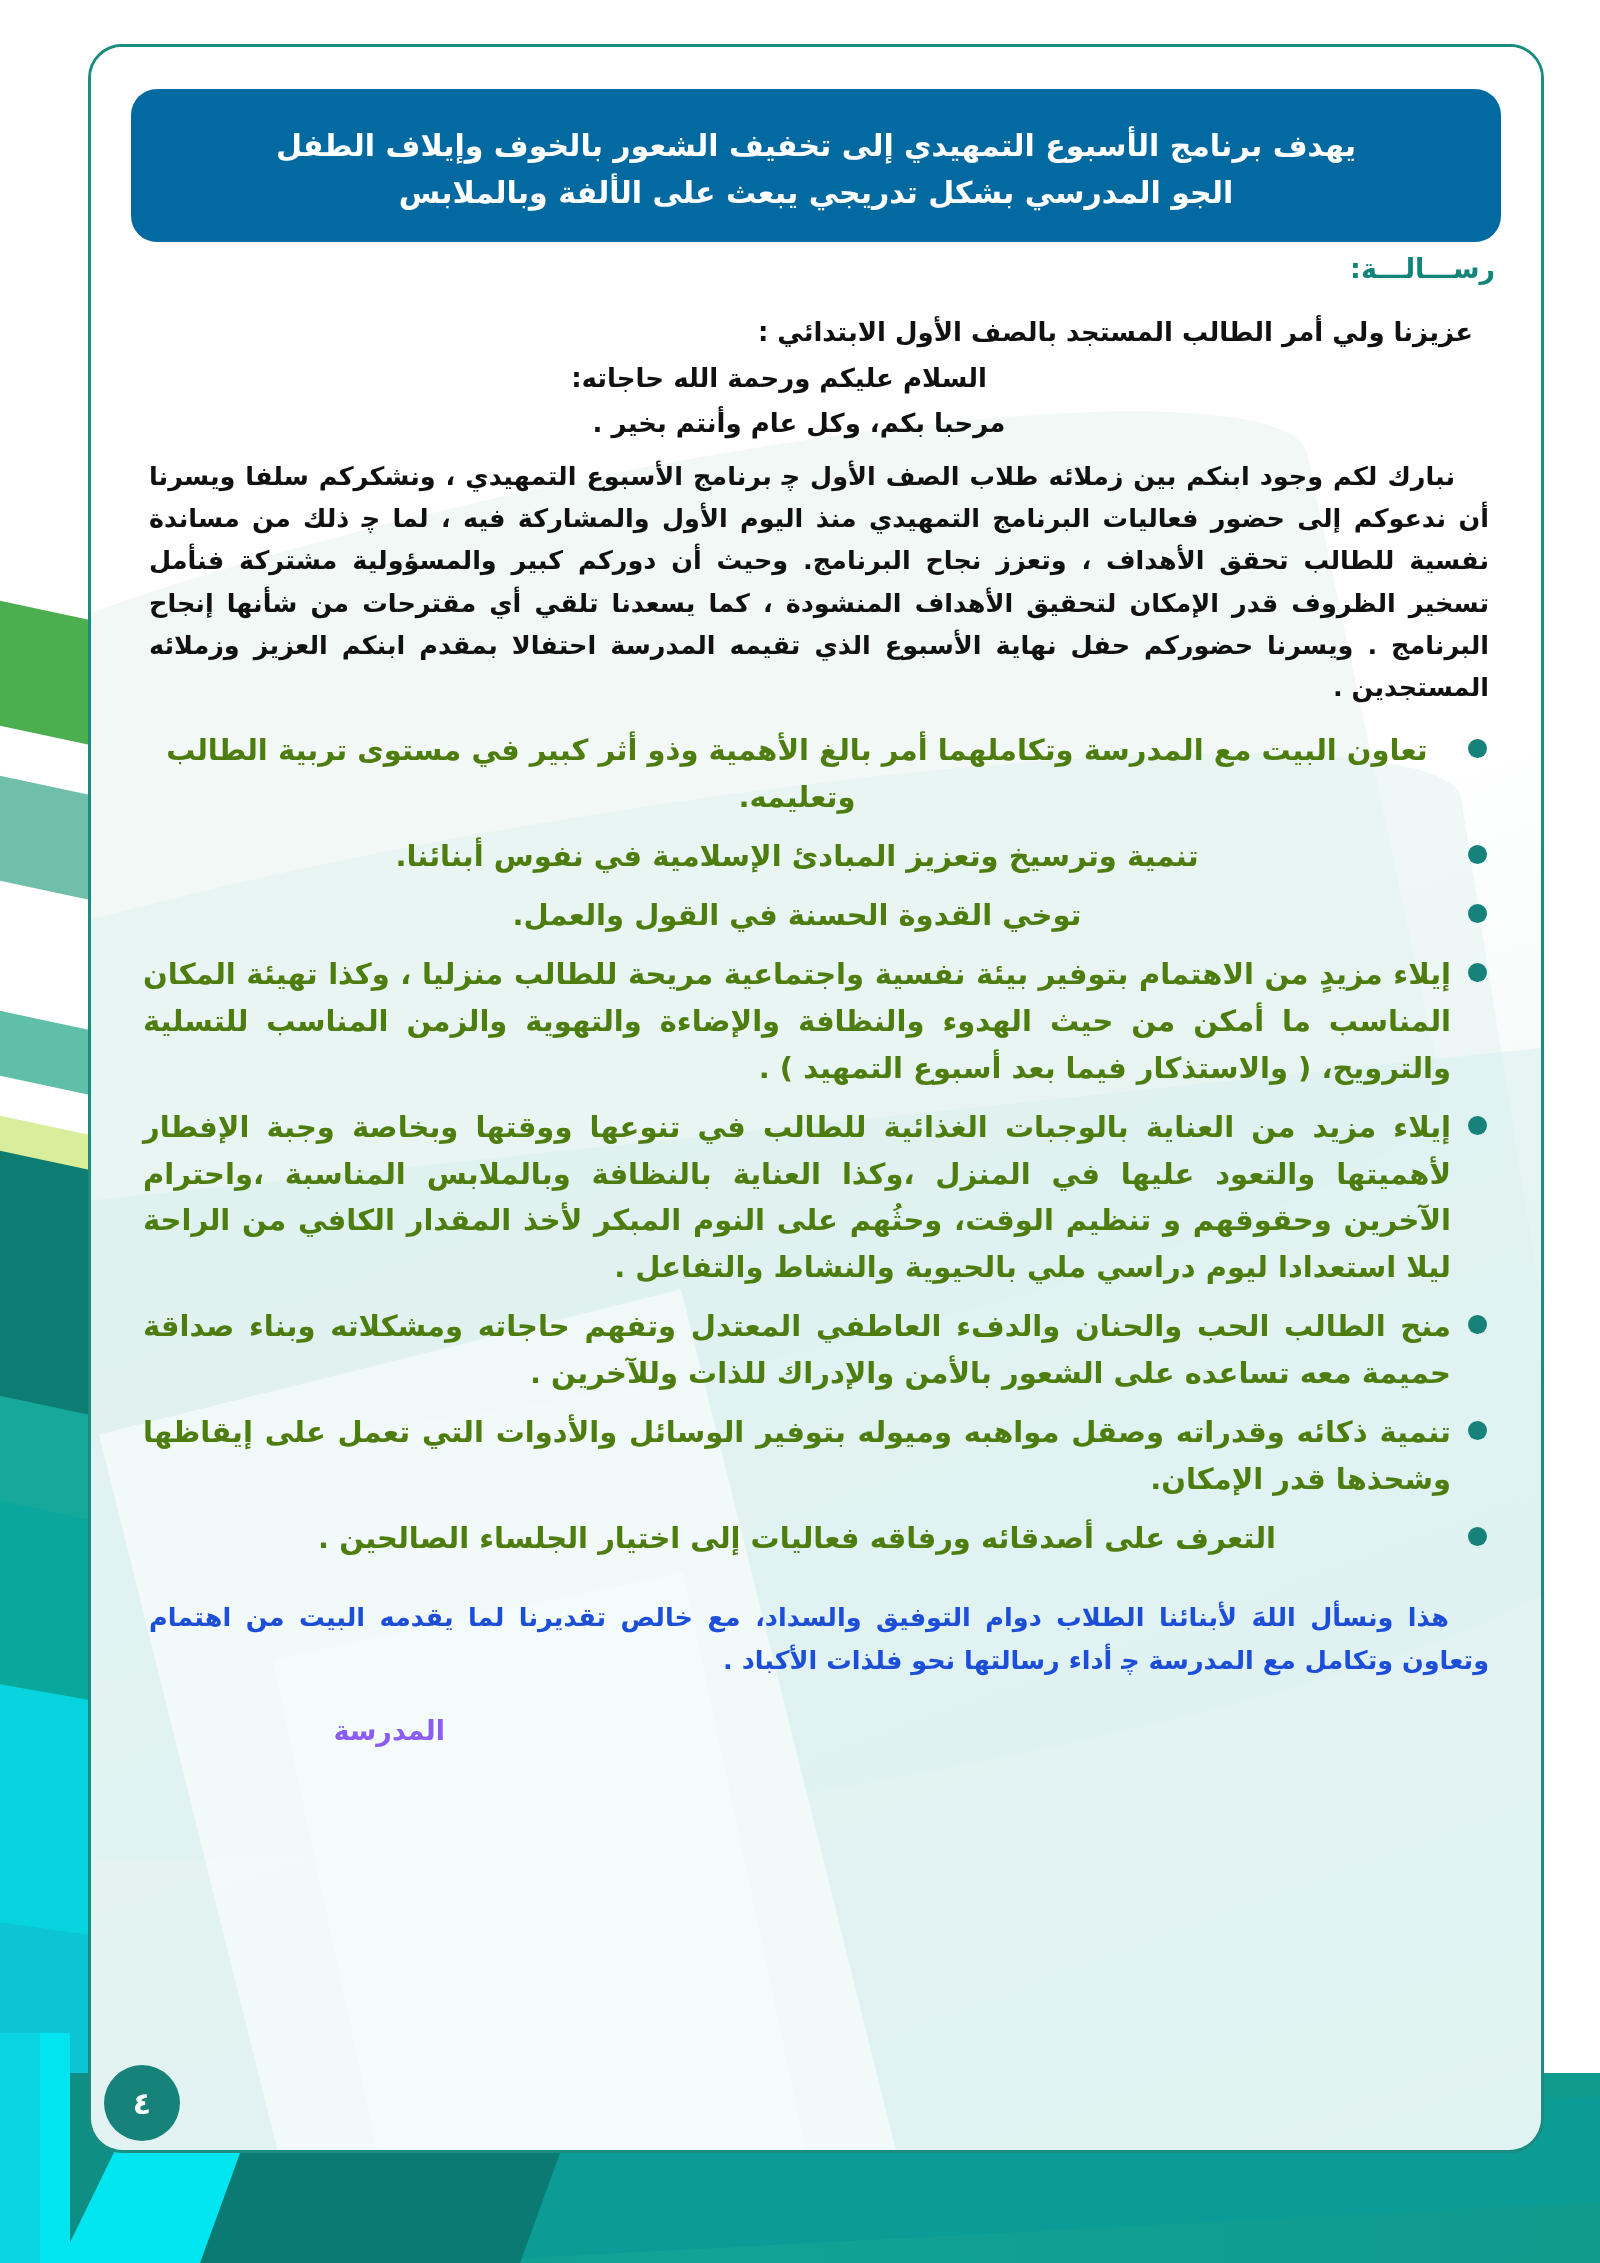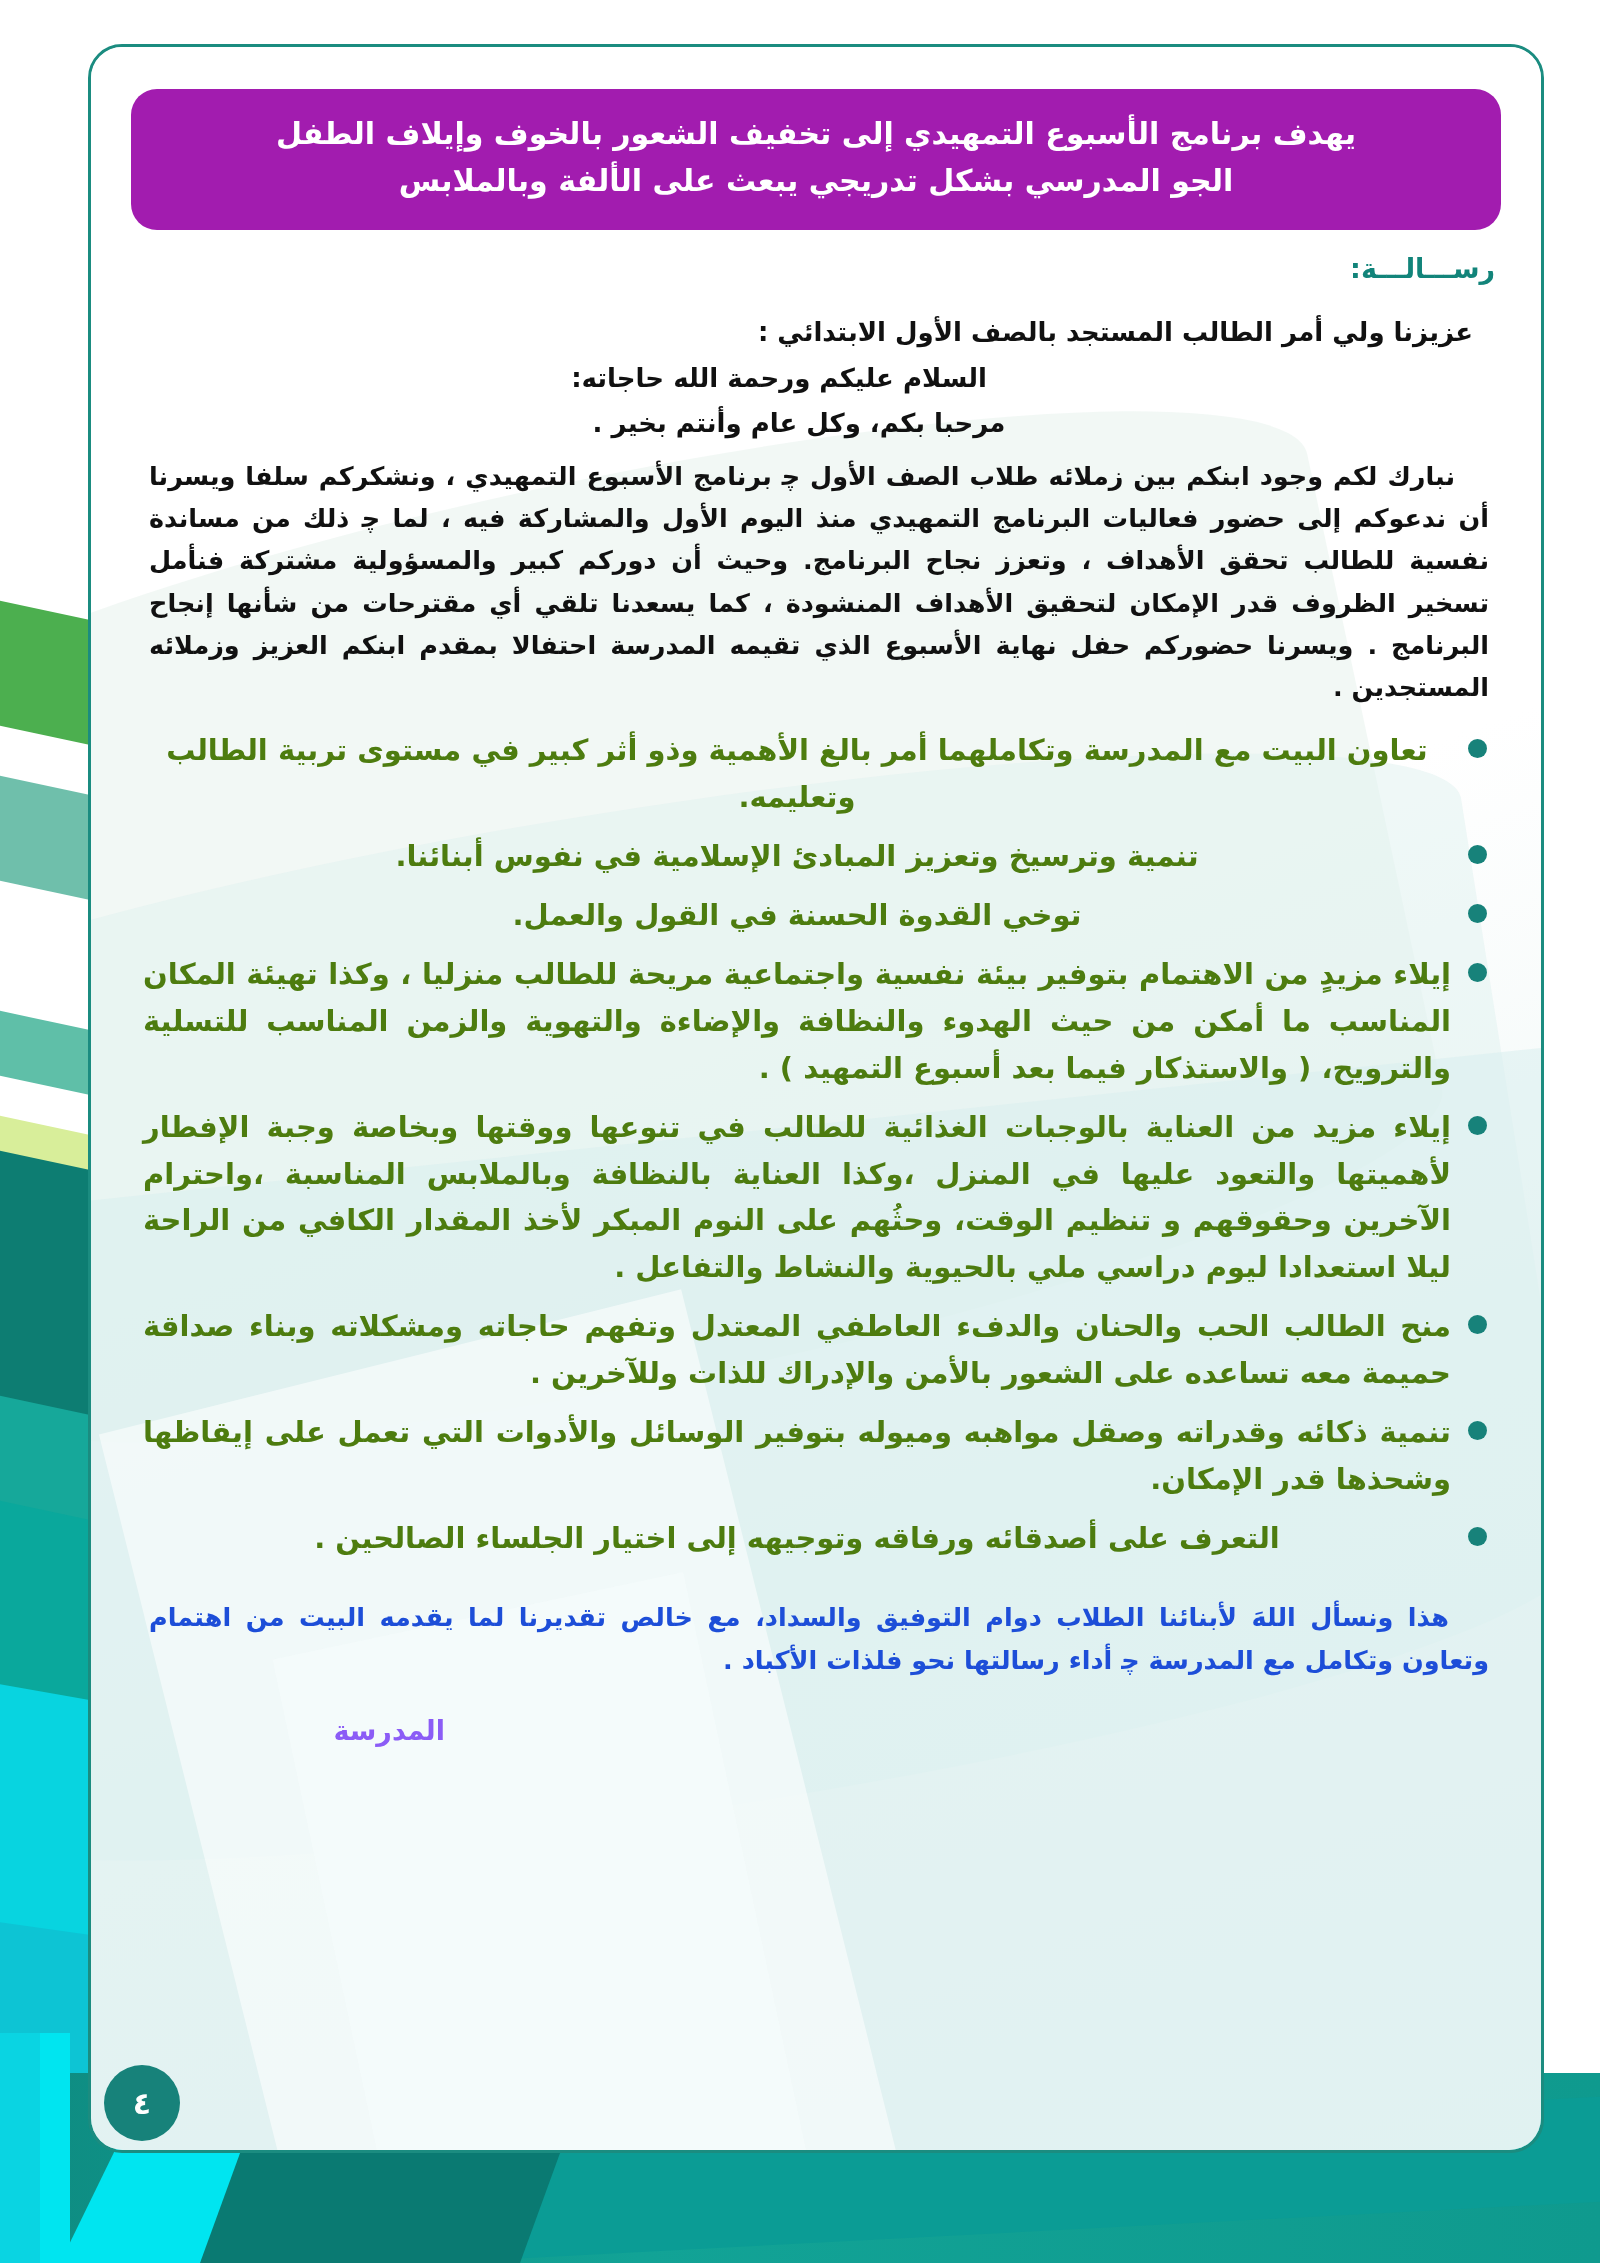--- a/index.html
+++ b/index.html
@@ -92,23 +92,23 @@
   }
   #card-bg{
     position:absolute;inset:0;
     background:linear-gradient(160deg,#ffffff 0%,#ffffff 45%,#f1f8f7 70%,#e9f5f4 100%);
   }
 
   
   #banner{
     position:absolute;
     left:40px;right:40px;top:42px;
-    background:#a21caf;
+    background:#0369a1;
     border-radius:26px;
-    padding:22px 40px 26px 40px;
+    padding:34px 40px 26px 40px;
     box-sizing:border-box;
     color:#ffffff;
     text-align:center;
   }
   #banner .line{
     font-size:30px;
     font-weight:bold;
     line-height:1.55;
     letter-spacing:.5px;
     white-space:nowrap;
@@ -290,21 +290,21 @@
           <li>
             <span class="dot"></span>
             <span>منح الطالب الحب والحنان والدفء العاطفي المعتدل وتفهم حاجاته ومشكلاته وبناء  صداقة حميمة معه تساعده على الشعور بالأمن والإدراك للذات وللآخرين .</span>
           </li>
           <li>
             <span class="dot"></span>
             <span>تنمية ذكائه وقدراته وصقل مواهبه وميوله بتوفير الوسائل والأدوات التي تعمل على  إيقاظها وشحذها قدر الإمكان.</span>
           </li>
           <li class="center">
             <span class="dot"></span>
-            <span>التعرف على أصدقائه ورفاقه وتوجيهه إلى اختيار الجلساء الصالحين .</span>
+            <span>التعرف على أصدقائه ورفاقه فعاليات إلى اختيار الجلساء الصالحين .</span>
           </li>
         </ul>
 
         <div class="closing">هذا ونسأل اللهَ لأبنائنا الطلاب دوام التوفيق والسداد، مع خالص تقديرنا لما يقدمه البيت من اهتمام وتعاون وتكامل مع المدرسة ﭼ أداء رسالتها نحو فلذات الأكباد .</div>
 
         <div class="signature">المدرسة</div>
 
       </div>
     </div>
   </div>

